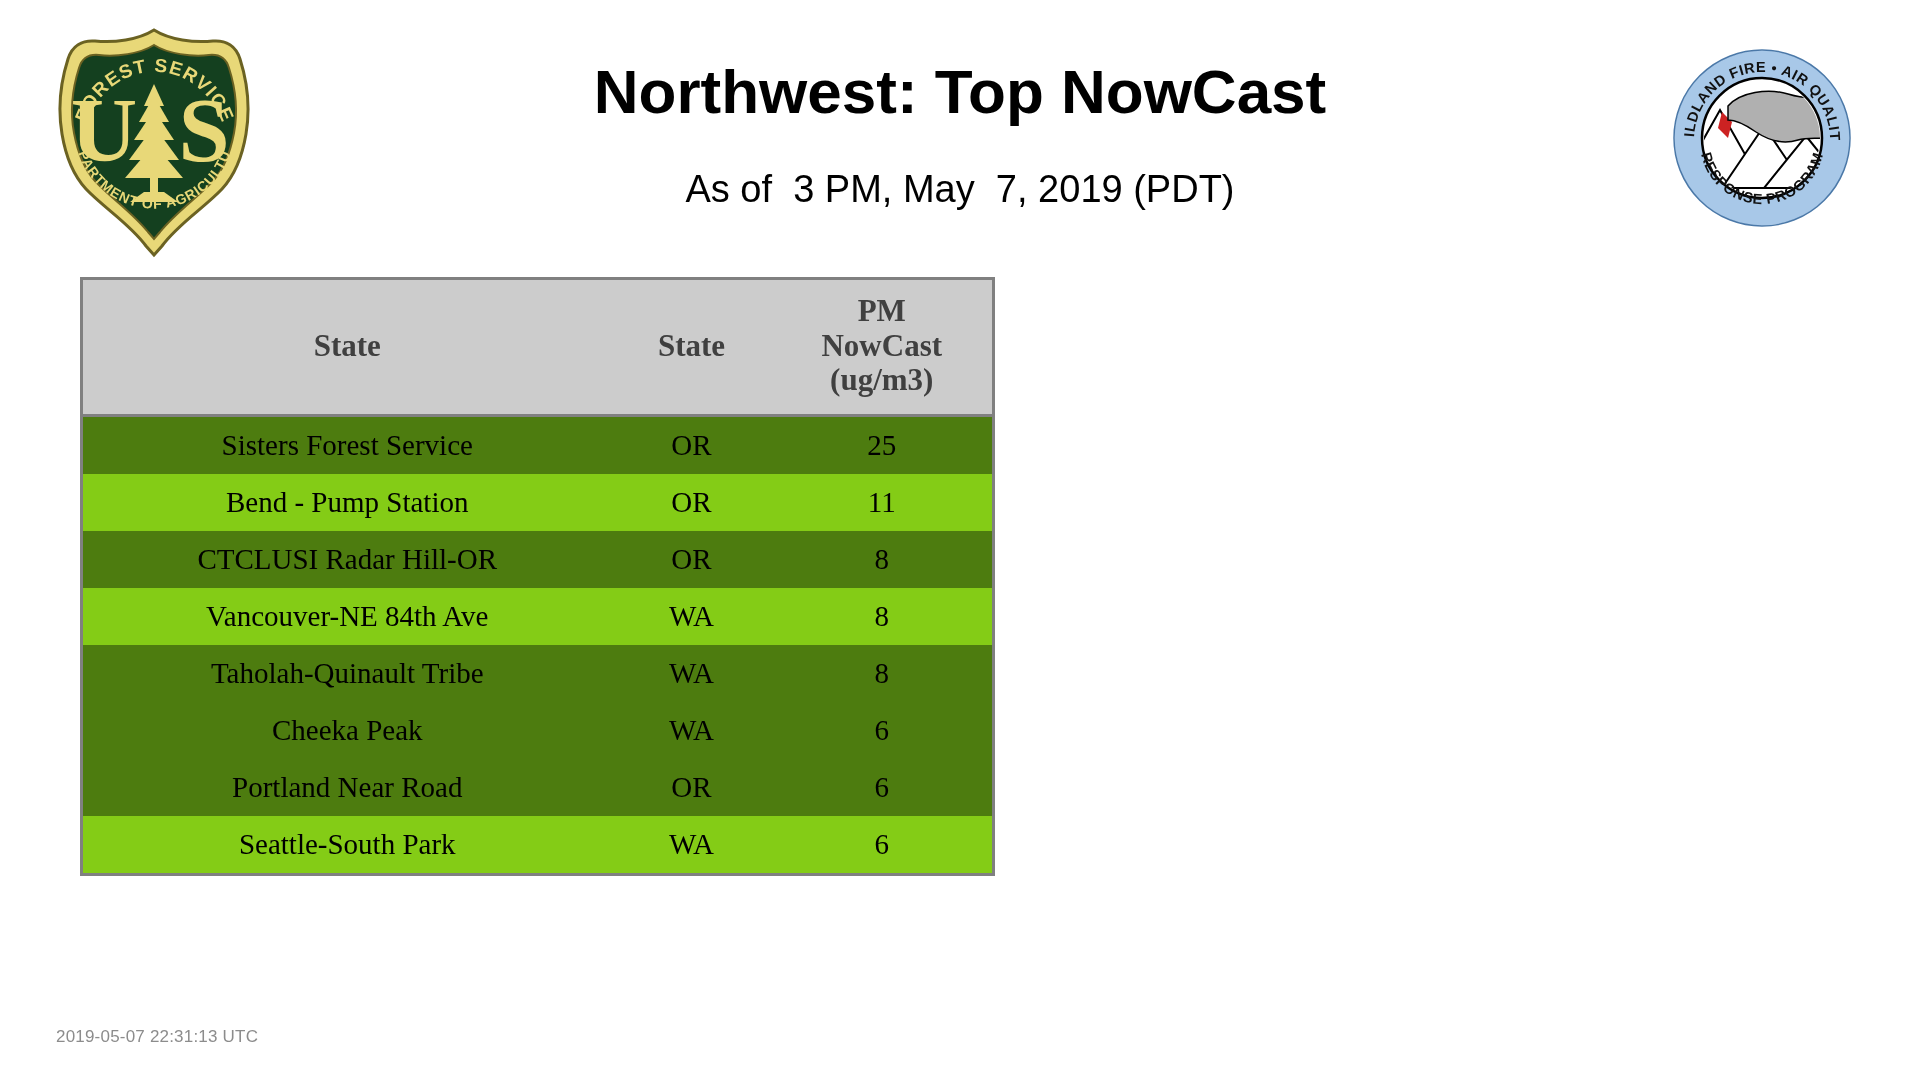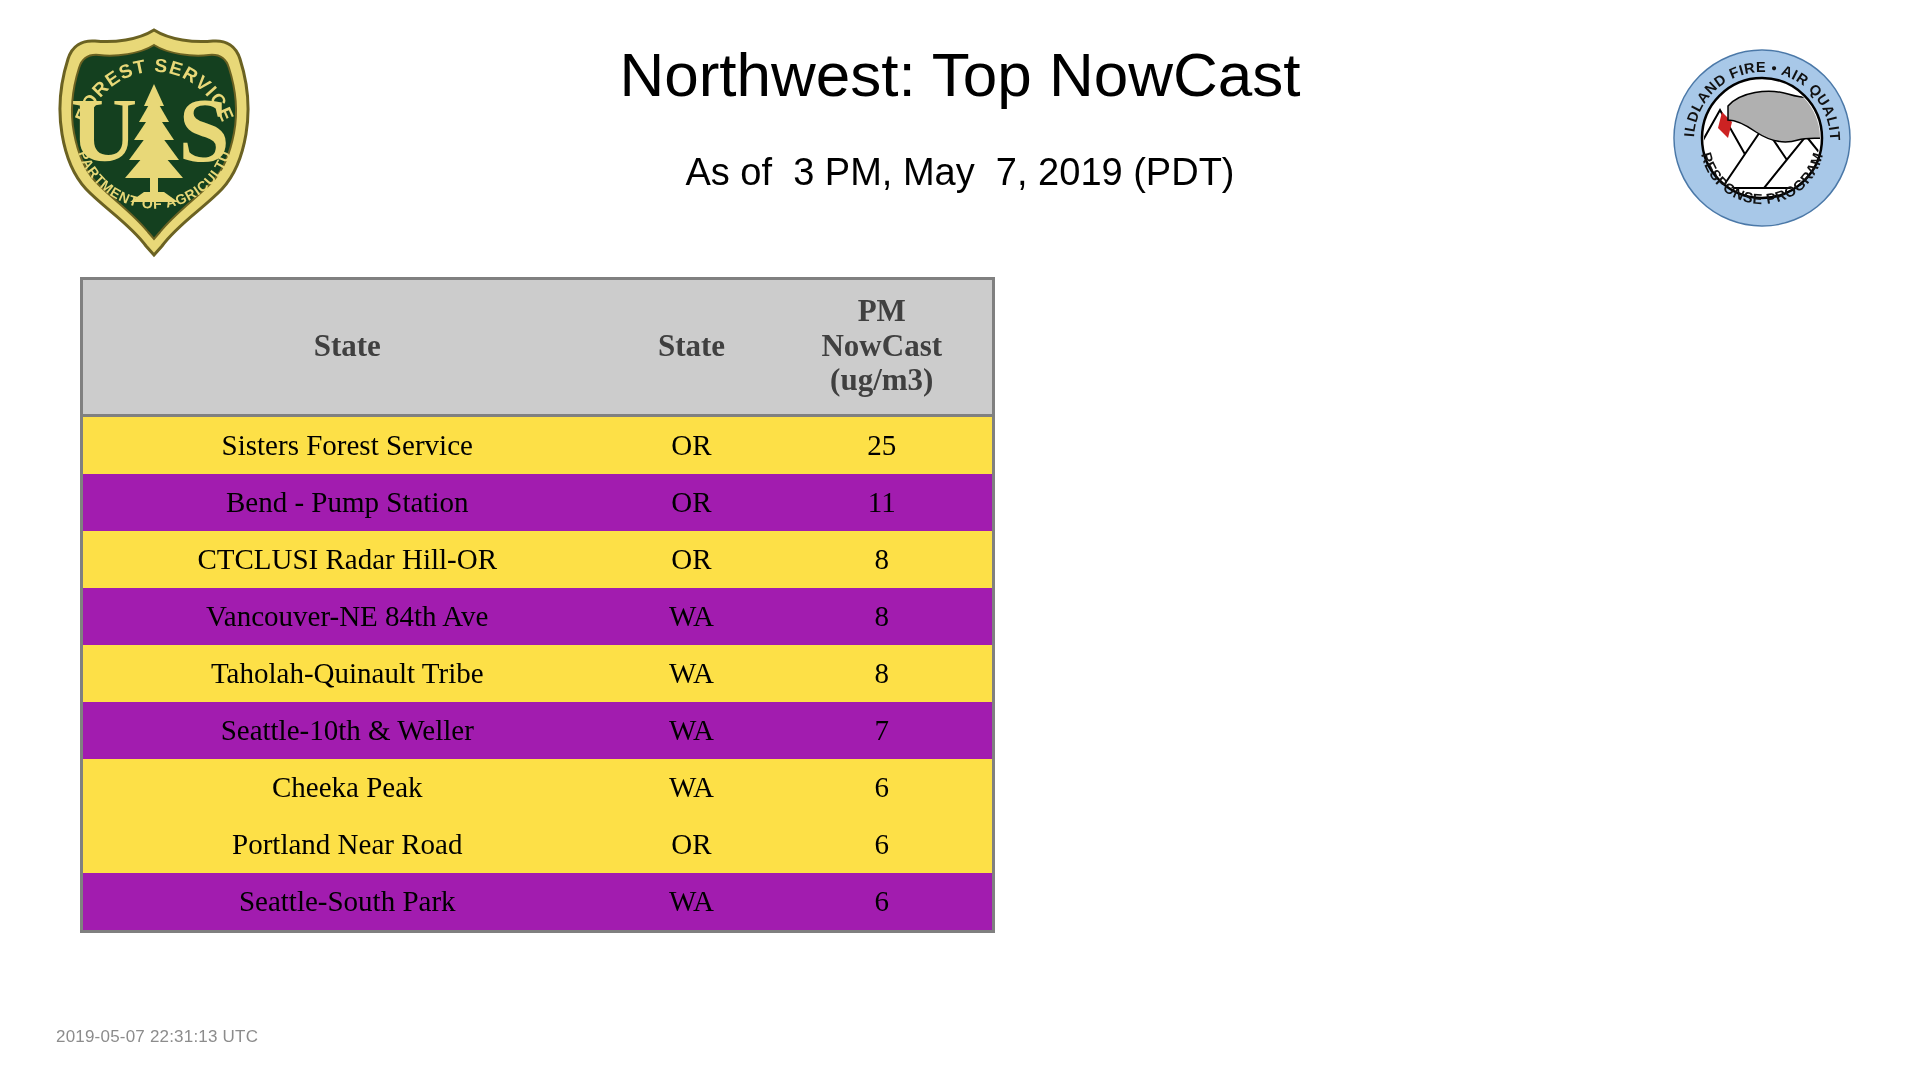--- a/index.html
+++ b/index.html
@@ -41,24 +41,24 @@
     position: absolute;
     left: 0;
     top: 0;
     width: 1920px;
     text-align: center;
   }
 
   .main-title {
     font-family: "Liberation Sans", sans-serif;
     font-size: 62px;
-    font-weight: normal;
+    font-weight: bold;
     color: #000000;
     margin: 0;
-    padding-top: 42px;
+    padding-top: 59px;
     letter-spacing: 0px;
     line-height: 1.05;
   }
 
   .sub-title {
     font-family: "Liberation Sans", sans-serif;
     font-size: 38px;
     font-weight: normal;
     color: #000000;
     margin: 16px;
@@ -106,24 +106,24 @@
     font-weight: normal;
     color: #000000;
     text-align: center;
     vertical-align: middle;
     height: 57px;
     padding: 0 6px;
     border: none;
   }
 
   table.nowcast-table tbody tr.odd-row td {
-    background: #fde047;
+    background: #4d7c0f;
   }
   table.nowcast-table tbody tr.even-row td {
-    background: #a21caf;
+    background: #84cc16;
   }
 
   
   .footer-stamp {
     position: absolute;
     left: 56px;
     top: 1027px;
     font-family: "Liberation Sans", sans-serif;
     font-size: 17px;
     color: #8c8c8c;
@@ -287,25 +287,20 @@
       <tr class="even-row">
         <td>Vancouver-NE 84th Ave</td>
         <td>WA</td>
         <td>8</td>
       </tr>
       <tr class="odd-row">
         <td>Taholah-Quinault Tribe</td>
         <td>WA</td>
         <td>8</td>
       </tr>
-      <tr class="even-row">
-        <td>Seattle-10th &amp; Weller</td>
-        <td>WA</td>
-        <td>7</td>
-      </tr>
       <tr class="odd-row">
         <td>Cheeka Peak</td>
         <td>WA</td>
         <td>6</td>
       </tr>
       <tr class="odd-row">
         <td>Portland Near Road</td>
         <td>OR</td>
         <td>6</td>
       </tr>

